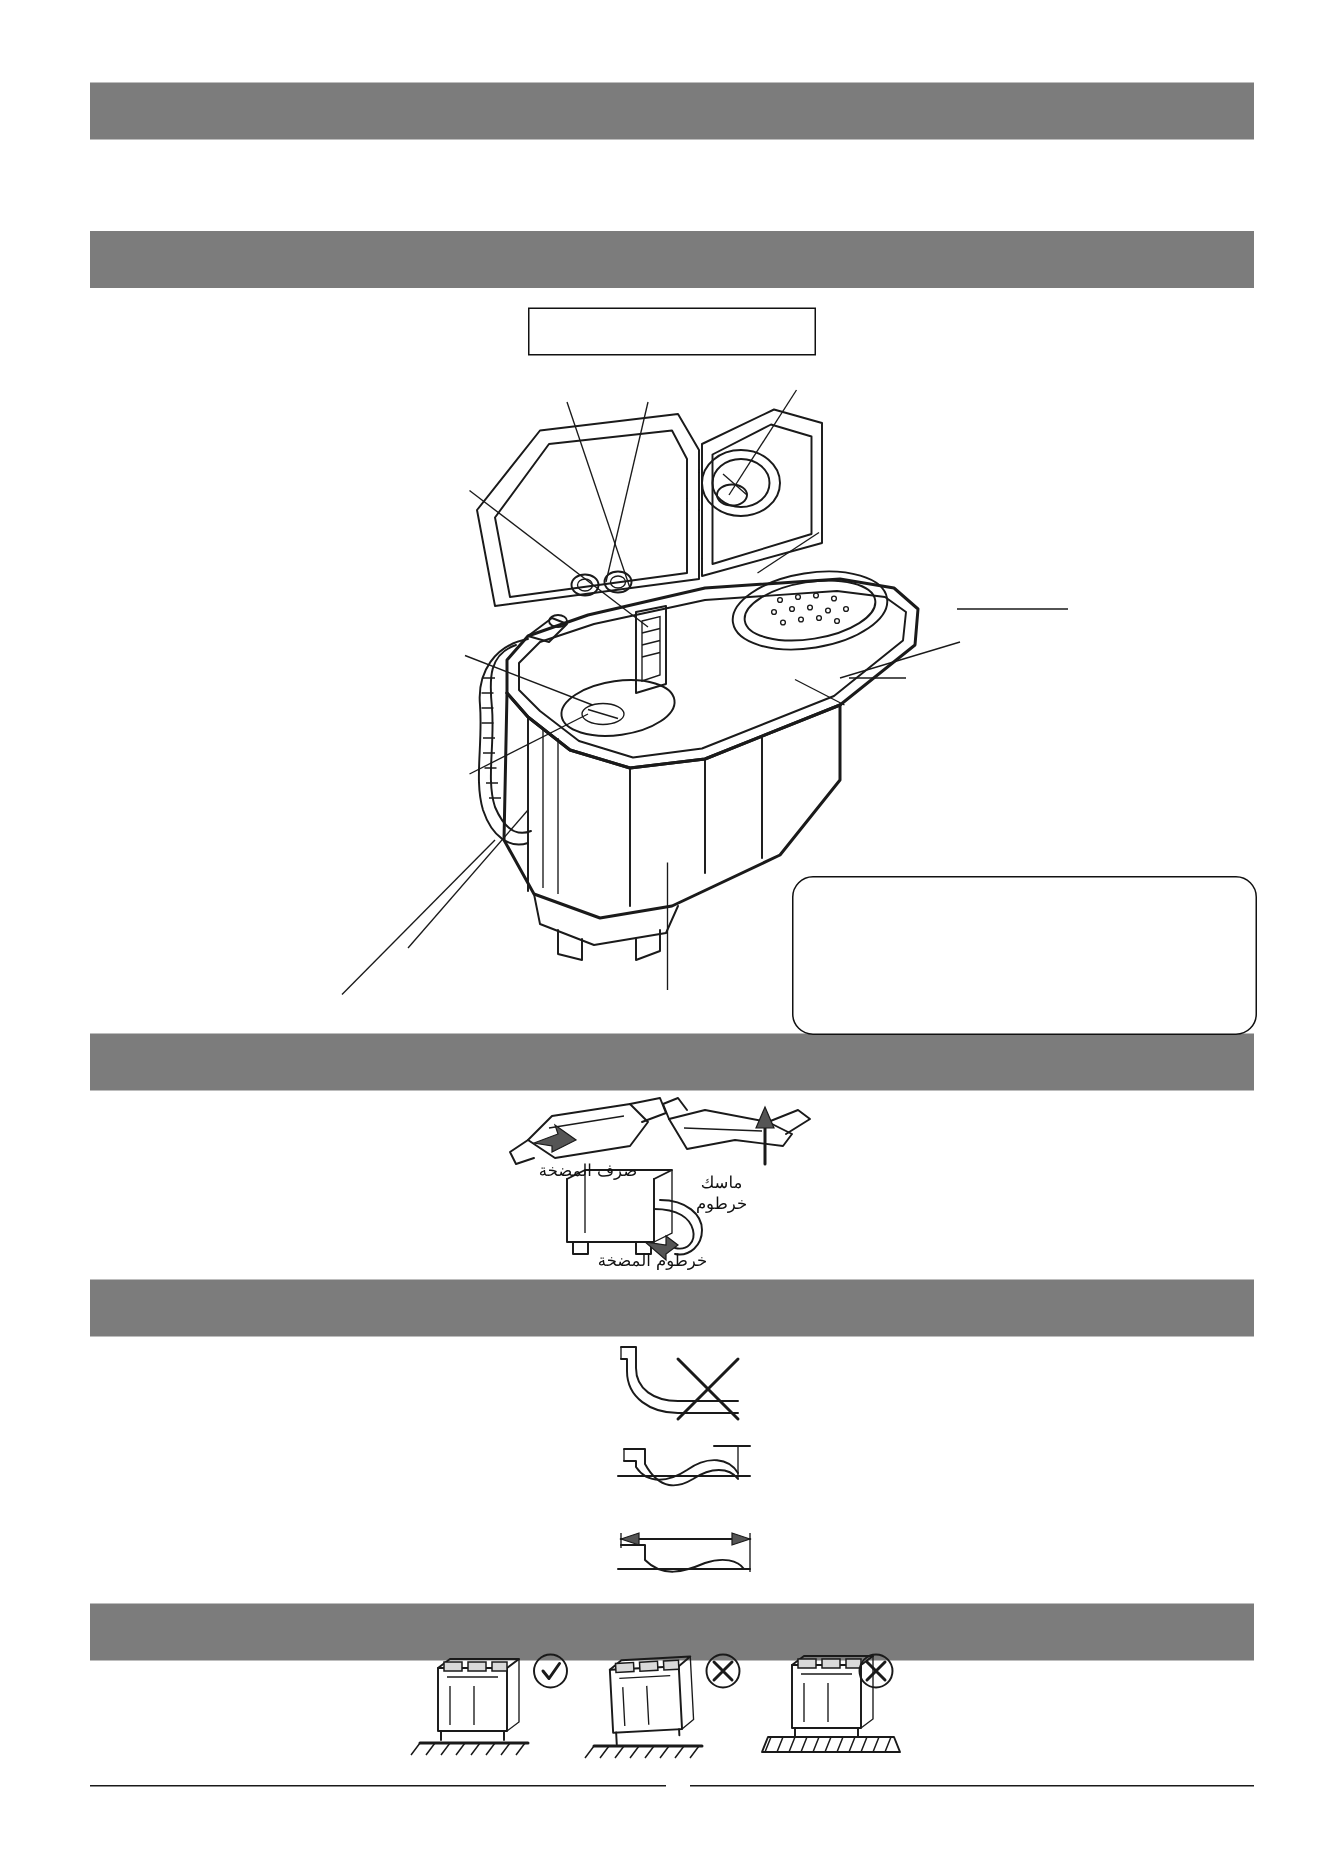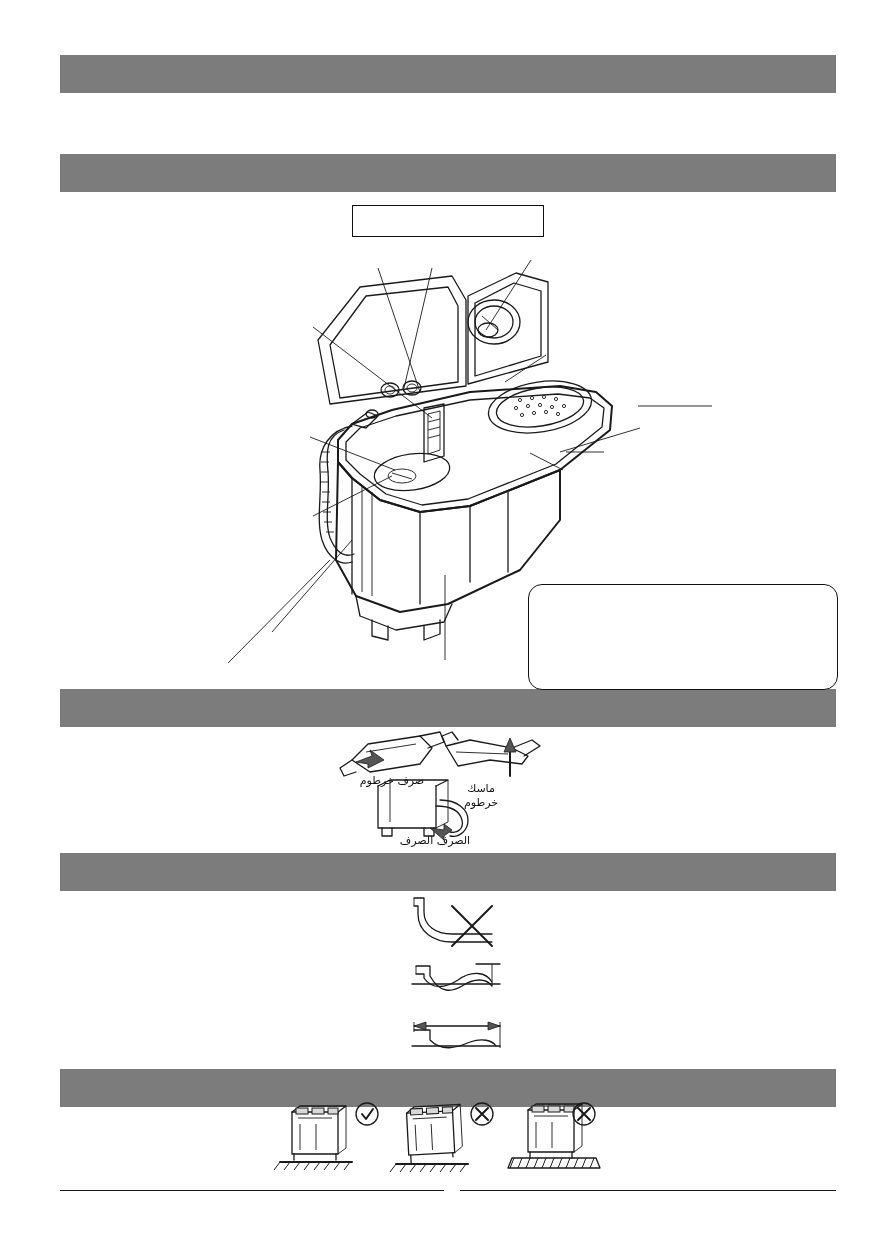--- a/index.html
+++ b/index.html
@@ -264,21 +264,21 @@
       </g>
       <g>
         <circle class="ln" cx="584" cy="1114" r="11"></circle>
         <path class="ln-thick" d="M578 1108 L590 1120 M590 1108 L578 1120"></path>
       </g>
     </g>
   </svg>
 
   <div class="inset"></div>
 
-  <div class="arabic" style="left:346px;top:774px;width:92px;">صرف خرطوم</div>
+  <div class="arabic" style="left:346px;top:774px;width:92px;">صرف المضخة</div>
   <div class="arabic" style="left:451px;top:782px;width:60px;white-space:pre-line;">ماسك
 خرطوم</div>
-  <div class="arabic" style="left:380px;top:834px;width:110px;">الصرف الصرف</div>
+  <div class="arabic" style="left:380px;top:834px;width:110px;">خرطوم المضخة</div>
 
   <div class="footline" style="left:60px;top:1190px;width:384px;"></div>
   <div class="footline" style="left:460px;top:1190px;width:376px;"></div>
 
 </div>
 
 </body></html>

